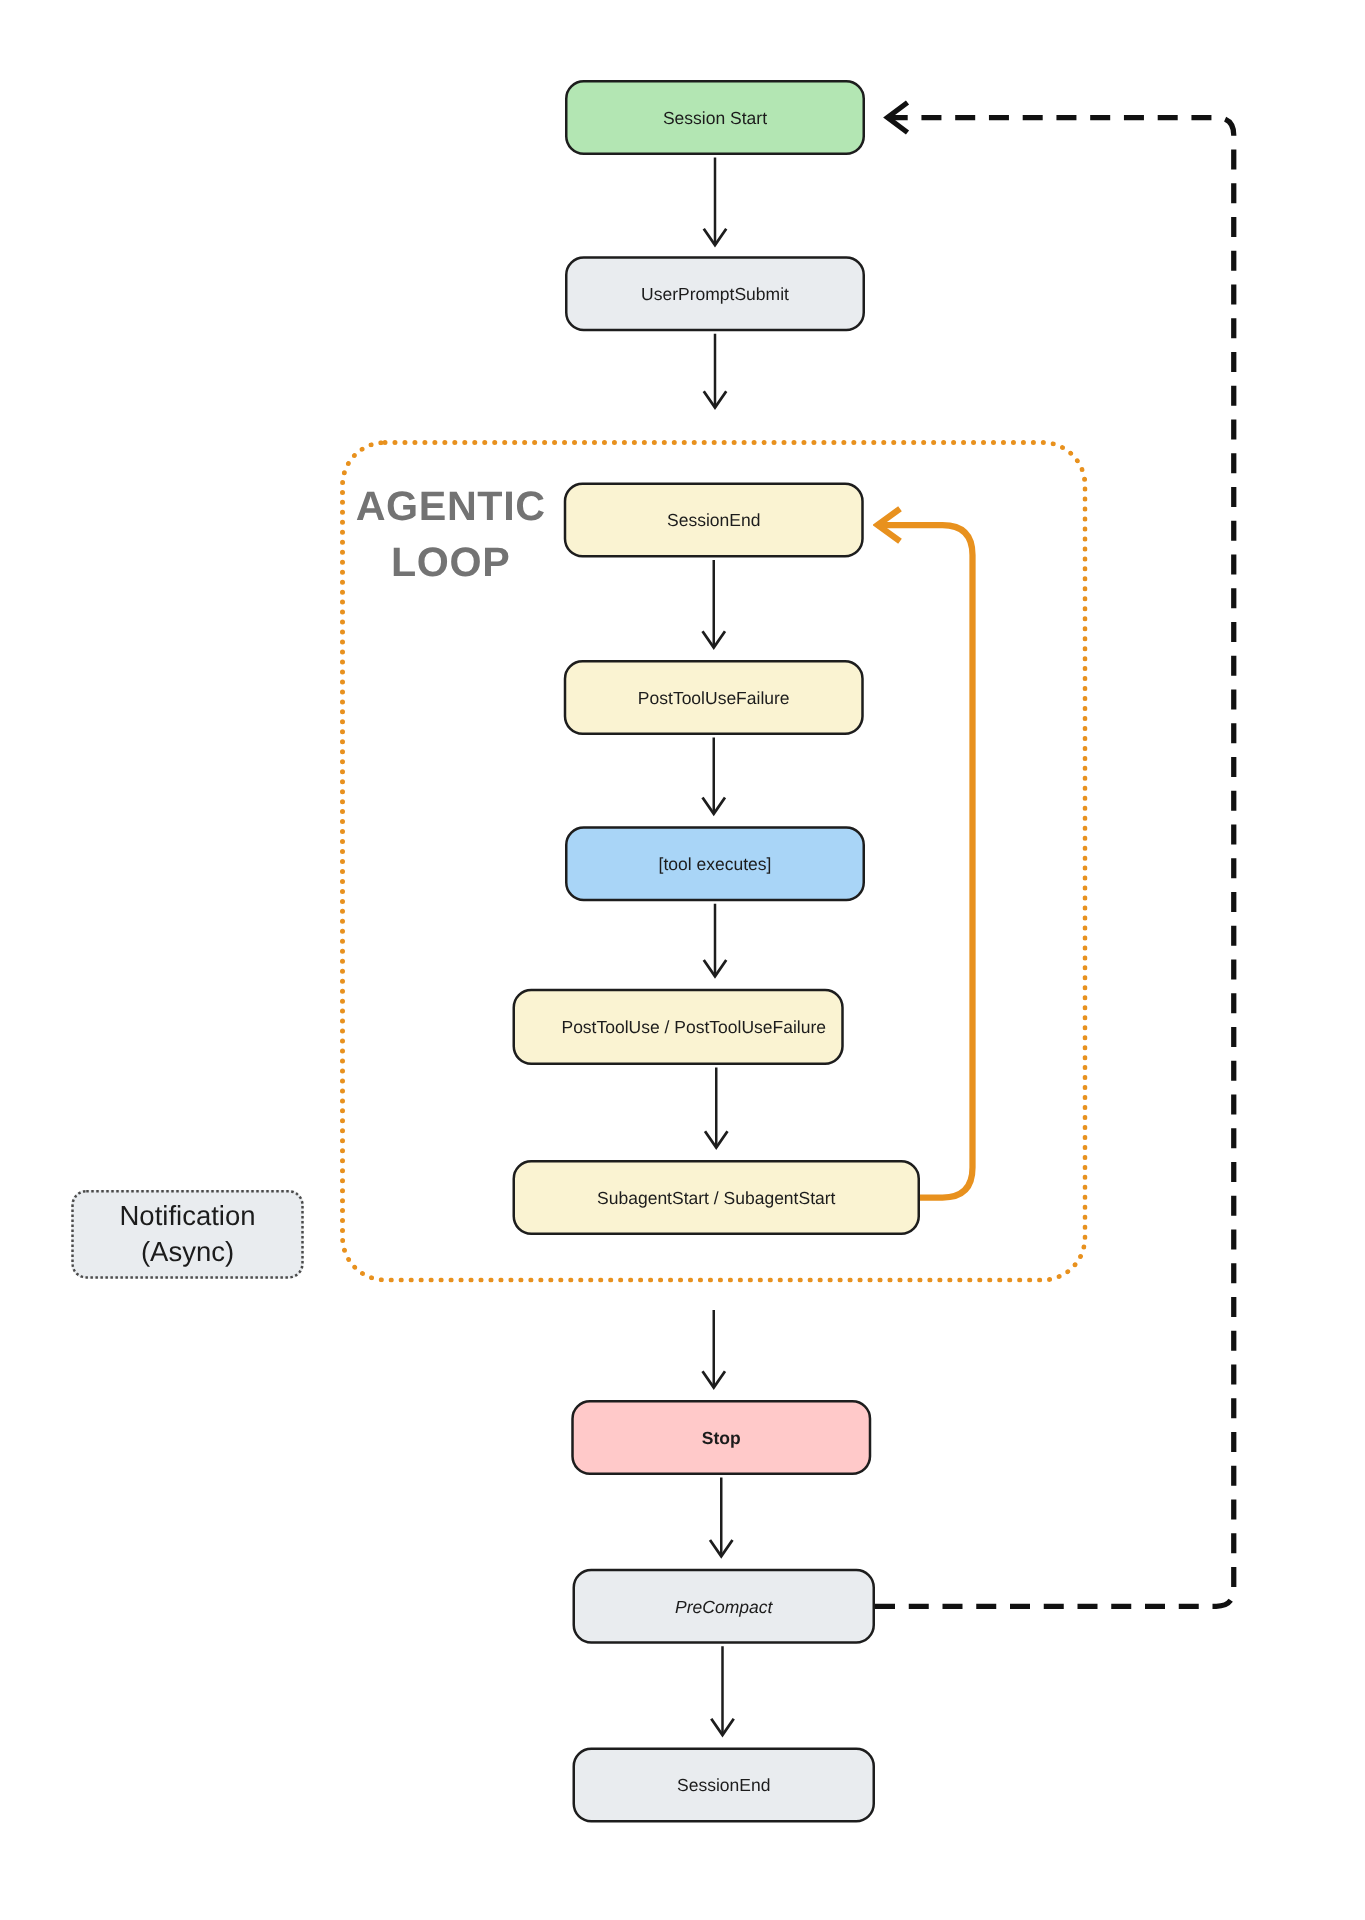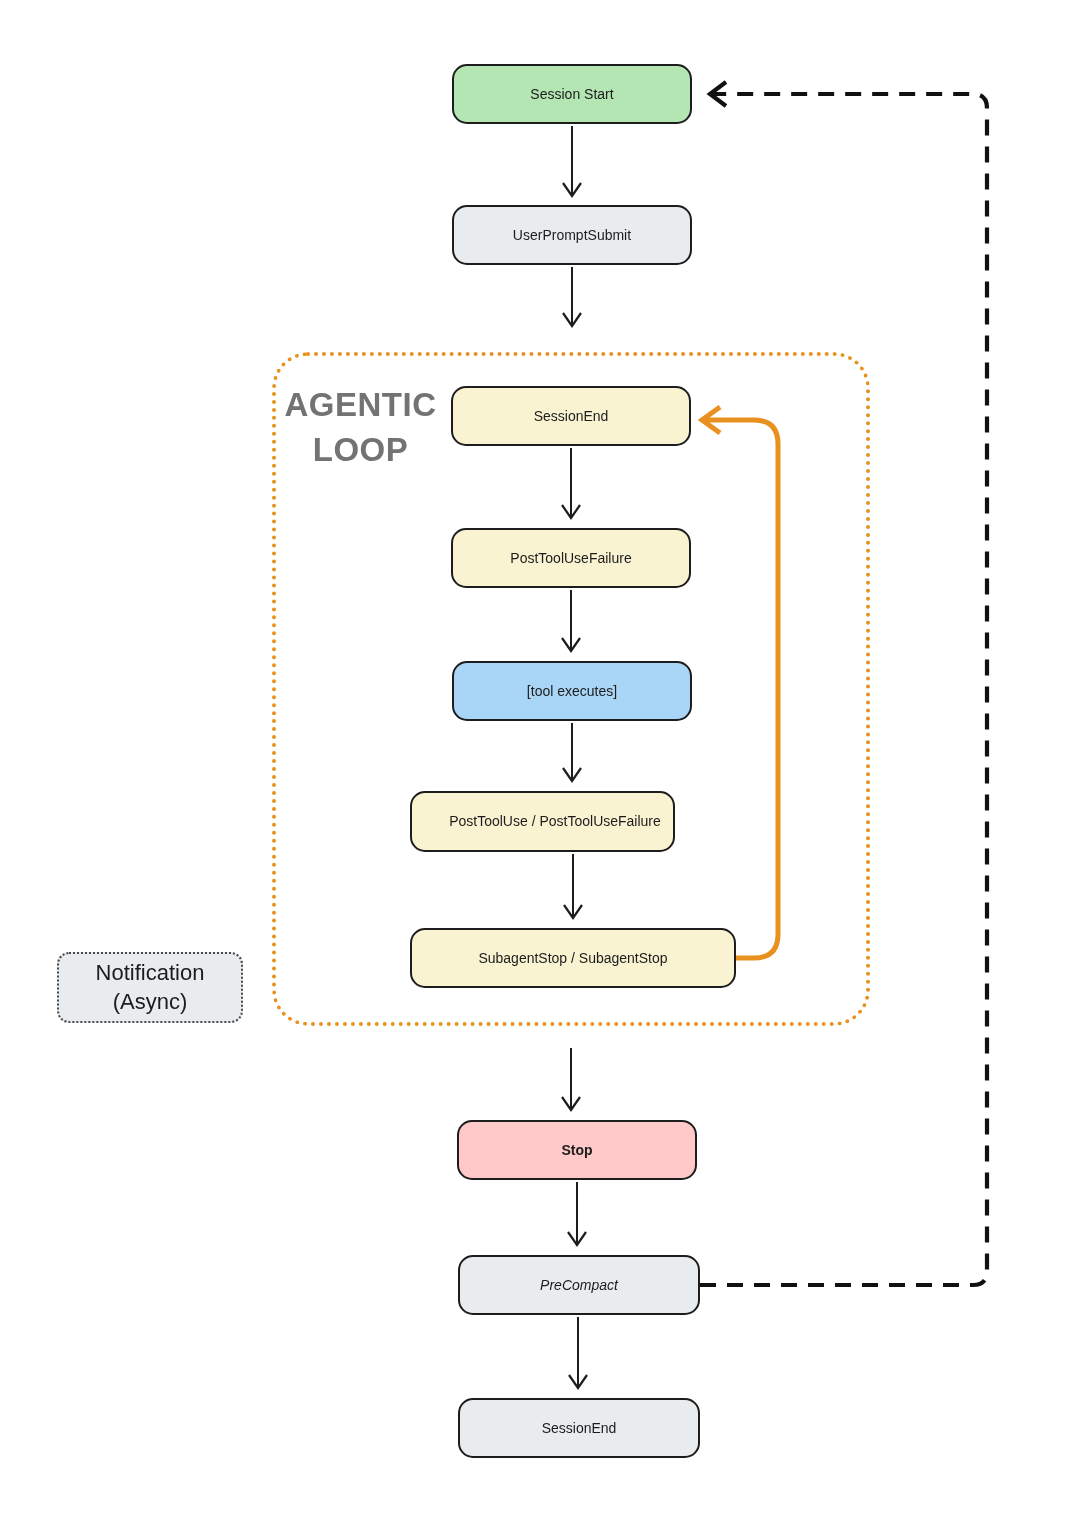--- a/index.html
+++ b/index.html
@@ -116,21 +116,21 @@
   <div class="node fill-gray" style="left:452px; top:205px; width:240px; height:60px;">UserPromptSubmit</div>
 
   <div class="node fill-yellow" style="left:451px; top:386px; width:240px; height:60px;">SessionEnd</div>
 
   <div class="node fill-yellow" style="left:451px; top:528px; width:240px; height:60px;">PostToolUseFailure</div>
 
   <div class="node fill-blue" style="left:452px; top:661px; width:240px; height:60px;">[tool executes]</div>
 
   <div class="node fill-yellow" style="left:410px; top:791px; width:265px; height:61px;padding-left:25px;">PostToolUse / PostToolUseFailure</div>
 
-  <div class="node fill-yellow" style="left:410px; top:928px; width:326px; height:60px;">SubagentStop / SubagentStop</div>
+  <div class="node fill-yellow" style="left:410px; top:928px; width:326px; height:60px;">SubagentStart / SubagentStart</div>
 
   <div class="node fill-gray dotted" style="left:57px; top:952px; width:186px; height:71px;">
     <div>Notification</div>
     <div>(Async)</div>
   </div>
 
   <div class="node fill-pink" style="left:457px; top:1120px; width:240px; height:60px;font-weight:bold;">Stop</div>
 
   <div class="node fill-gray" style="left:458px; top:1255px; width:242px; height:60px;font-style:italic;">PreCompact</div>
 

